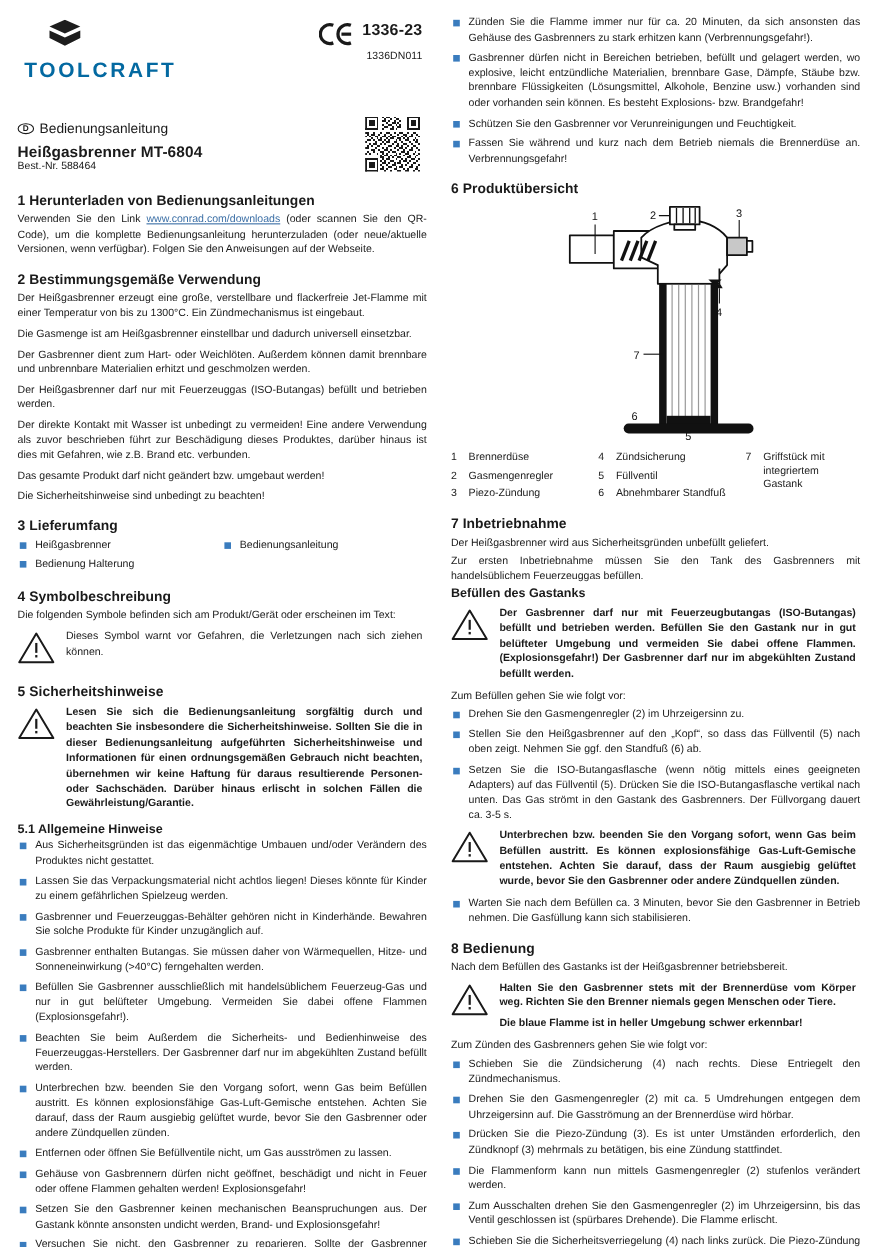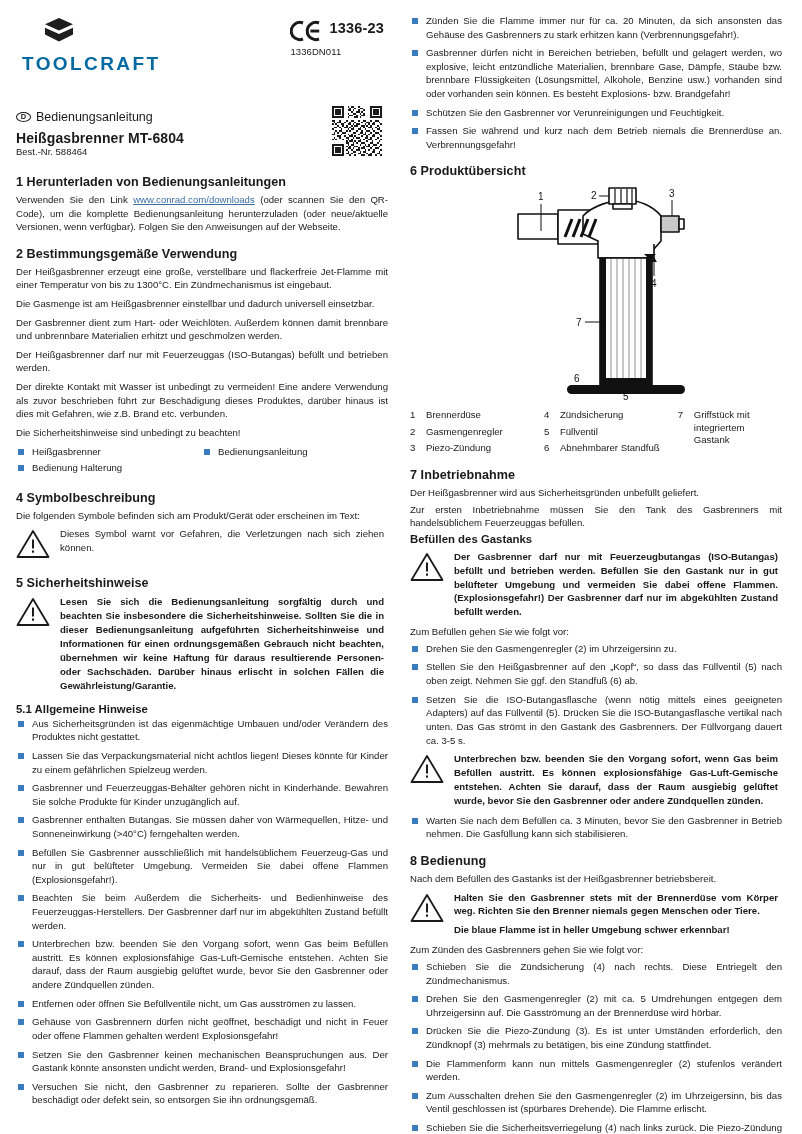--- a/index.html
+++ b/index.html
@@ -16,21 +16,21 @@
   .col { width: 372px; }
 
   
   .hdr { display:flex; justify-content:space-between; align-items:flex-start; height: 78px; }
   .brand { padding-left: 6px; padding-top: 4px; }
   .logo-mark { width: 34px; height: 28px; margin-left: 20px; }
   .brandname { font-size: 19px; font-weight: bold; letter-spacing: 2.4px; color:#0369a1; margin-top: 3px; }
   .ce-wrap { text-align:left; padding-right: 4px; padding-top: 6px; }
   .ce-line { display:flex; align-items:flex-start; gap:7px; }
   .ce-num { font-size: 14.5px; font-weight: bold; letter-spacing: .2px; }
-  .ce-sub { font-size: 9.5px; margin-top: 4px; letter-spacing:.1px; }
+  .ce-sub { font-size: 9.5px; margin-top: 4px; letter-spacing:.1px;text-align:right; }
 
   
   .titleblk { margin-top: 18px; position: relative; min-height: 52px; }
   .manline { display:flex; align-items:center; gap:5px; font-size: 12.5px; }
   .d-badge {
     display:inline-flex; align-items:center; justify-content:center;
     width: 15px; height: 10px; border:1.2px solid #1a1a1a; border-radius: 50%;
     font-size: 7.5px; font-weight: bold; line-height:1;
   }
   .prodtitle { font-size: 14px; font-weight: bold; margin-top: 6px; letter-spacing: .1px; }
@@ -327,22 +327,24 @@
 
       <h2 class="sec">1 Herunterladen von Bedienungsanleitungen</h2>
       <p class="body"><span>Verwenden Sie den Link </span><a class="lnk" href="#">www.conrad.com/downloads</a><span> (oder scannen Sie den QR-Code), um die komplette Bedienungsanleitung herunterzuladen (oder neue/aktuelle Versionen, wenn verfügbar). Folgen Sie den Anweisungen auf der Webseite.</span></p>
 
       <h2 class="sec">2 Bestimmungsgemäße Verwendung</h2>
       <p class="body">Der Heißgasbrenner erzeugt eine große, verstellbare und flackerfreie Jet-Flamme mit einer Temperatur von bis zu 1300°C. Ein Zündmechanismus ist eingebaut.</p>
       <p class="body">Die Gasmenge ist am Heißgasbrenner einstellbar und dadurch universell einsetzbar.</p>
       <p class="body">Der Gasbrenner dient zum Hart- oder Weichlöten. Außerdem können damit brennbare und unbrennbare Materialien erhitzt und geschmolzen werden.</p>
       <p class="body">Der Heißgasbrenner darf nur mit Feuerzeuggas (ISO-Butangas) befüllt und betrieben werden.</p>
       <p class="body">Der direkte Kontakt mit Wasser ist unbedingt zu vermeiden! Eine andere Verwendung als zuvor beschrieben führt zur Beschädigung dieses Produktes, darüber hinaus ist dies mit Gefahren, wie z.B. Brand etc. verbunden.</p>
+      <p class="body">Das gesamte Produkt darf nicht geändert bzw. umgebaut werden!</p>
       <p class="body">Die Sicherheitshinweise sind unbedingt zu beachten!</p>
 
+      <h2 class="sec">3 Lieferumfang</h2>
       <ul class="bl two tightlist">
         <li>Heißgasbrenner</li>
         <li>Bedienungsanleitung</li>
         <li>Bedienung Halterung</li>
       </ul>
 
       <h2 class="sec">4 Symbolbeschreibung</h2>
       <p class="body">Die folgenden Symbole befinden sich am Produkt/Gerät oder erscheinen im Text:</p>
       <div class="warn">
         <span class="tri">

